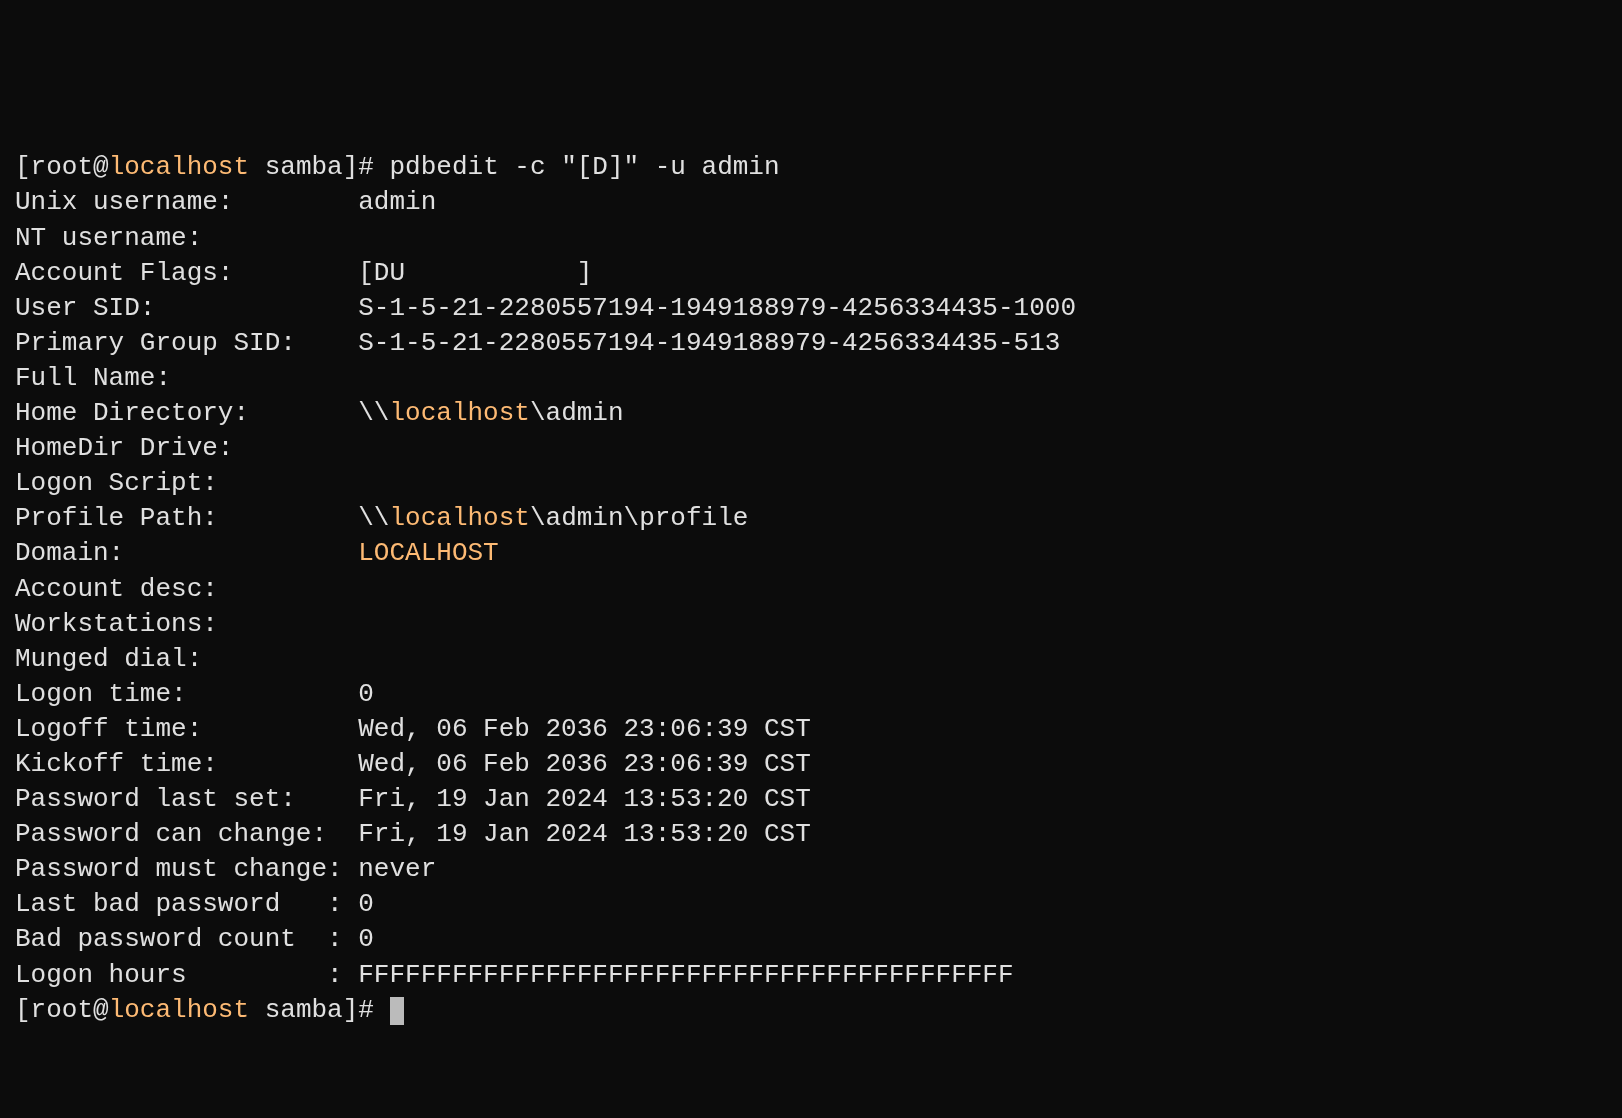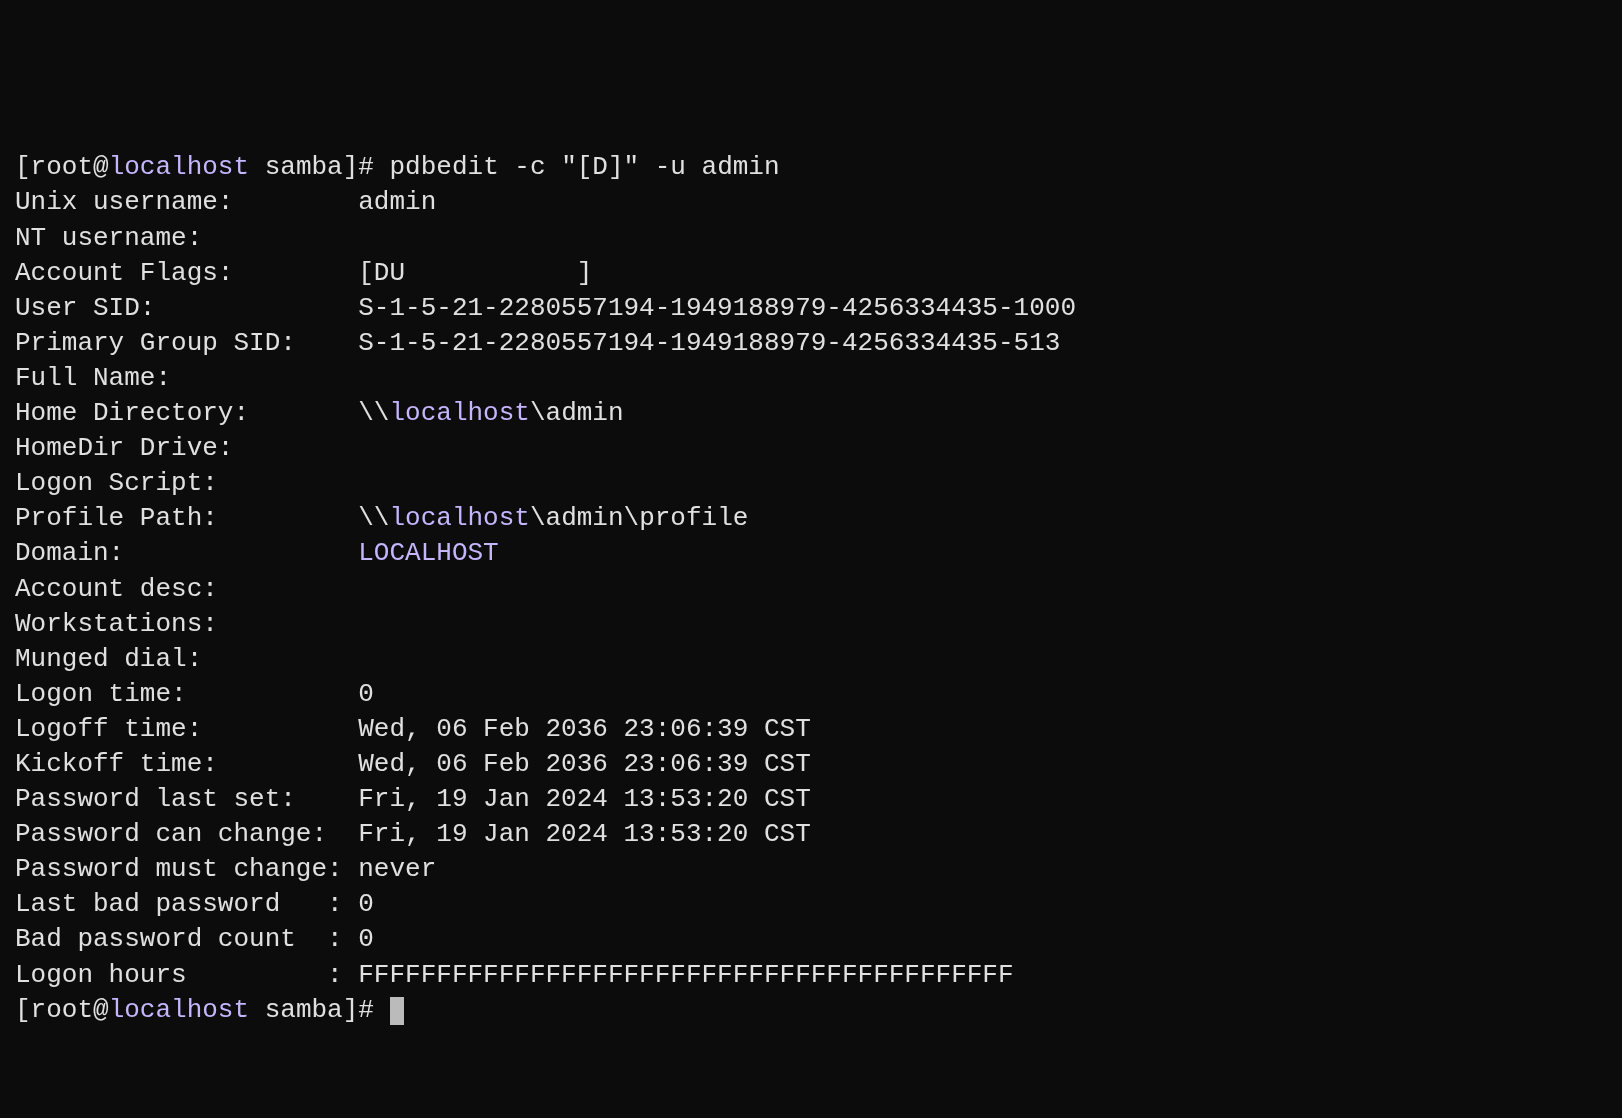--- a/index.html
+++ b/index.html
@@ -7,21 +7,21 @@
       margin: 0;
       padding: 10px 15px;
       font-family: "Consolas", "Courier New", monospace;
       font-size: 26px;
       color: #e0e0e0;
       line-height: 1.35;
       white-space: pre;
       overflow: hidden;
     }
     .magenta {
-      color: #c4b5fd;
+      color: #fdba74;
     }
     .row {
       display: block;
     }
     .cursor {
       display: inline-block;
       width: 14px;
       height: 28px;
       background: #bbb;
       vertical-align: text-bottom;

